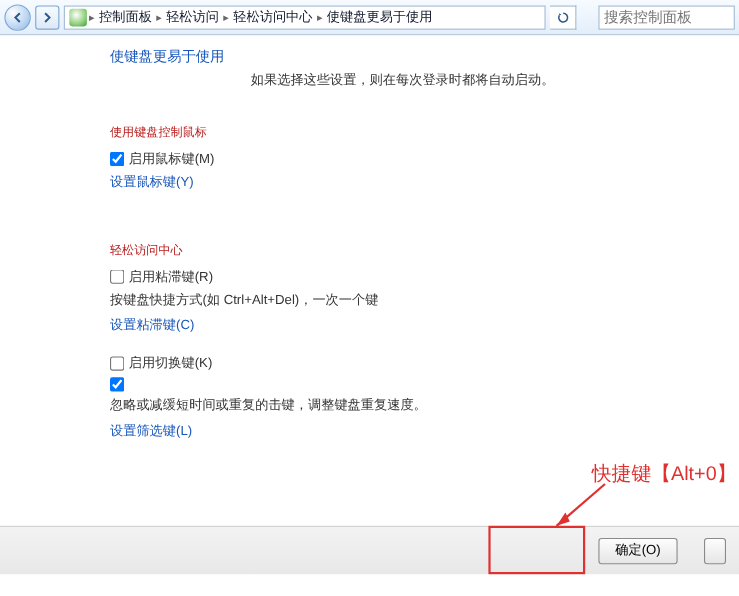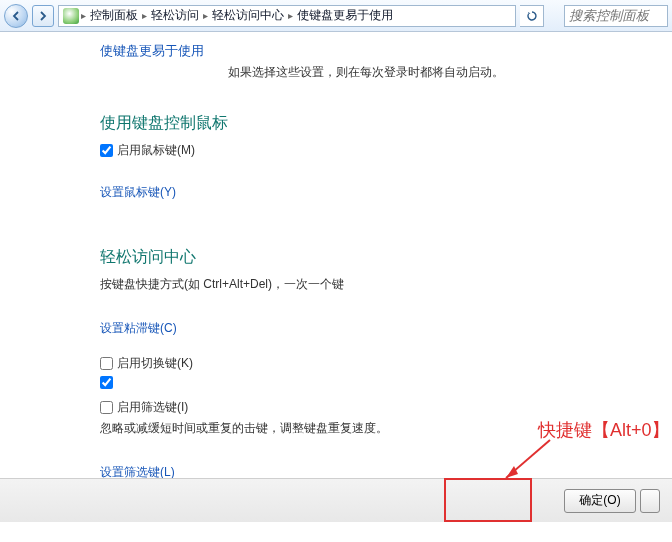--- a/index.html
+++ b/index.html
@@ -75,48 +75,47 @@
     border: 1px solid #a0b8d0;
     border-left: none;
     background: #fff;
     display: flex;
     align-items: center;
     justify-content: center;
     color: #2a5a8a;
     cursor: pointer;
   }
   .searchbox {
-    width: 104px;
+    width: 124px;
     height: 22px;
     border: 1px solid #a0b8d0;
     margin-left: 16px;
     padding: 0 4px;
     color: #888;
-    font-style: italic;
     background: #fff;
   }
   
   .content {
     padding: 10px 40px 0 100px;
     color: #333;
     height: 446px;
     overflow: hidden;
     position: relative;
   }
   .trunc-title {
     color: #1756b8;
     font-size: 13px;
   }
   .desc {
     margin: 4px 0 14px 0;
     text-align: center;
   }
   .section-head {
-    font-size: 16px;
-    color: #0f766e;
+    font-size: 11px;
+    color: #b91c1c;
     margin: 32px 0 8px 0;
   }
   .indent1 { margin-left: 22px; }
   .indent2 { margin-left: 36px; }
   .chk-row {
     display: flex;
     align-items: center;
     gap: 4px;
     margin: 4px 0;
   }
@@ -124,37 +123,37 @@
     width: 13px;
     height: 13px;
     margin: 0;
   }
   .subtext {
     margin: 4px 0 6px 0;
   }
   .linklike {
     color: #1756b8;
     cursor: pointer;
-    margin: 21px 0 14px 0;
+    margin: 0 0 14px 0;
     display: inline-block;
   }
   
   .buttonbar {
     position: absolute;
     left: 0;
     right: 0;
     top: 478px;
     height: 44px;
     background: linear-gradient(#f3f3f3,#e8e8e8);
     border-top: 1px solid #cfcfcf;
     display: flex;
     align-items: center;
     justify-content: flex-end;
     padding-right: 12px;
-    gap: 4px;
+    gap: 24px;
   }
   .win-btn {
     min-width: 72px;
     height: 24px;
     border: 1px solid #8a8a8a;
     background: linear-gradient(#fdfdfd,#e6e6e6);
     border-radius: 3px;
     font-size: 12px;
     cursor: pointer;
     padding: 0 10px;
@@ -223,35 +222,35 @@
 
   <div class="section-head">使用键盘控制鼠标</div>
   <div class="chk-row indent1">
     <input type="checkbox" checked="" style="">
     <span>启用鼠标键(M)</span>
   </div>
   <div class="linklike indent2">设置鼠标键(Y)</div>
 
   <div class="section-head">轻松访问中心</div>
 
+  <div class="chk-row indent1">
+    <input type="checkbox" style="">
+    <span>启用粘滞键(R)</span>
+  </div>
   <div class="subtext indent2">按键盘快捷方式(如 Ctrl+Alt+Del)，一次一个键</div>
   <div class="linklike indent2">设置粘滞键(C)</div>
 
   <div class="chk-row indent1">
     <input type="checkbox" style="">
     <span>启用切换键(K)</span>
   </div>
   <div class="chk-row indent2">
     <input type="checkbox" checked="" style="">
   </div>
 
-  <div class="chk-row indent1" style="margin-top:10px;">
-    <input type="checkbox" style="">
-    <span>启用筛选键(I)</span>
-  </div>
   <div class="subtext indent2">忽略或减缓短时间或重复的击键，调整键盘重复速度。</div>
   <div class="linklike indent2">设置筛选键(L)</div>
 </div>
 
 <div class="buttonbar">
   <button class="win-btn">确定(O)</button>
   <button class="win-btn cut"></button>
 </div>
 
 <div class="anno-box" style="left:444px; top:478px; width:88px; height:44px;"></div>

